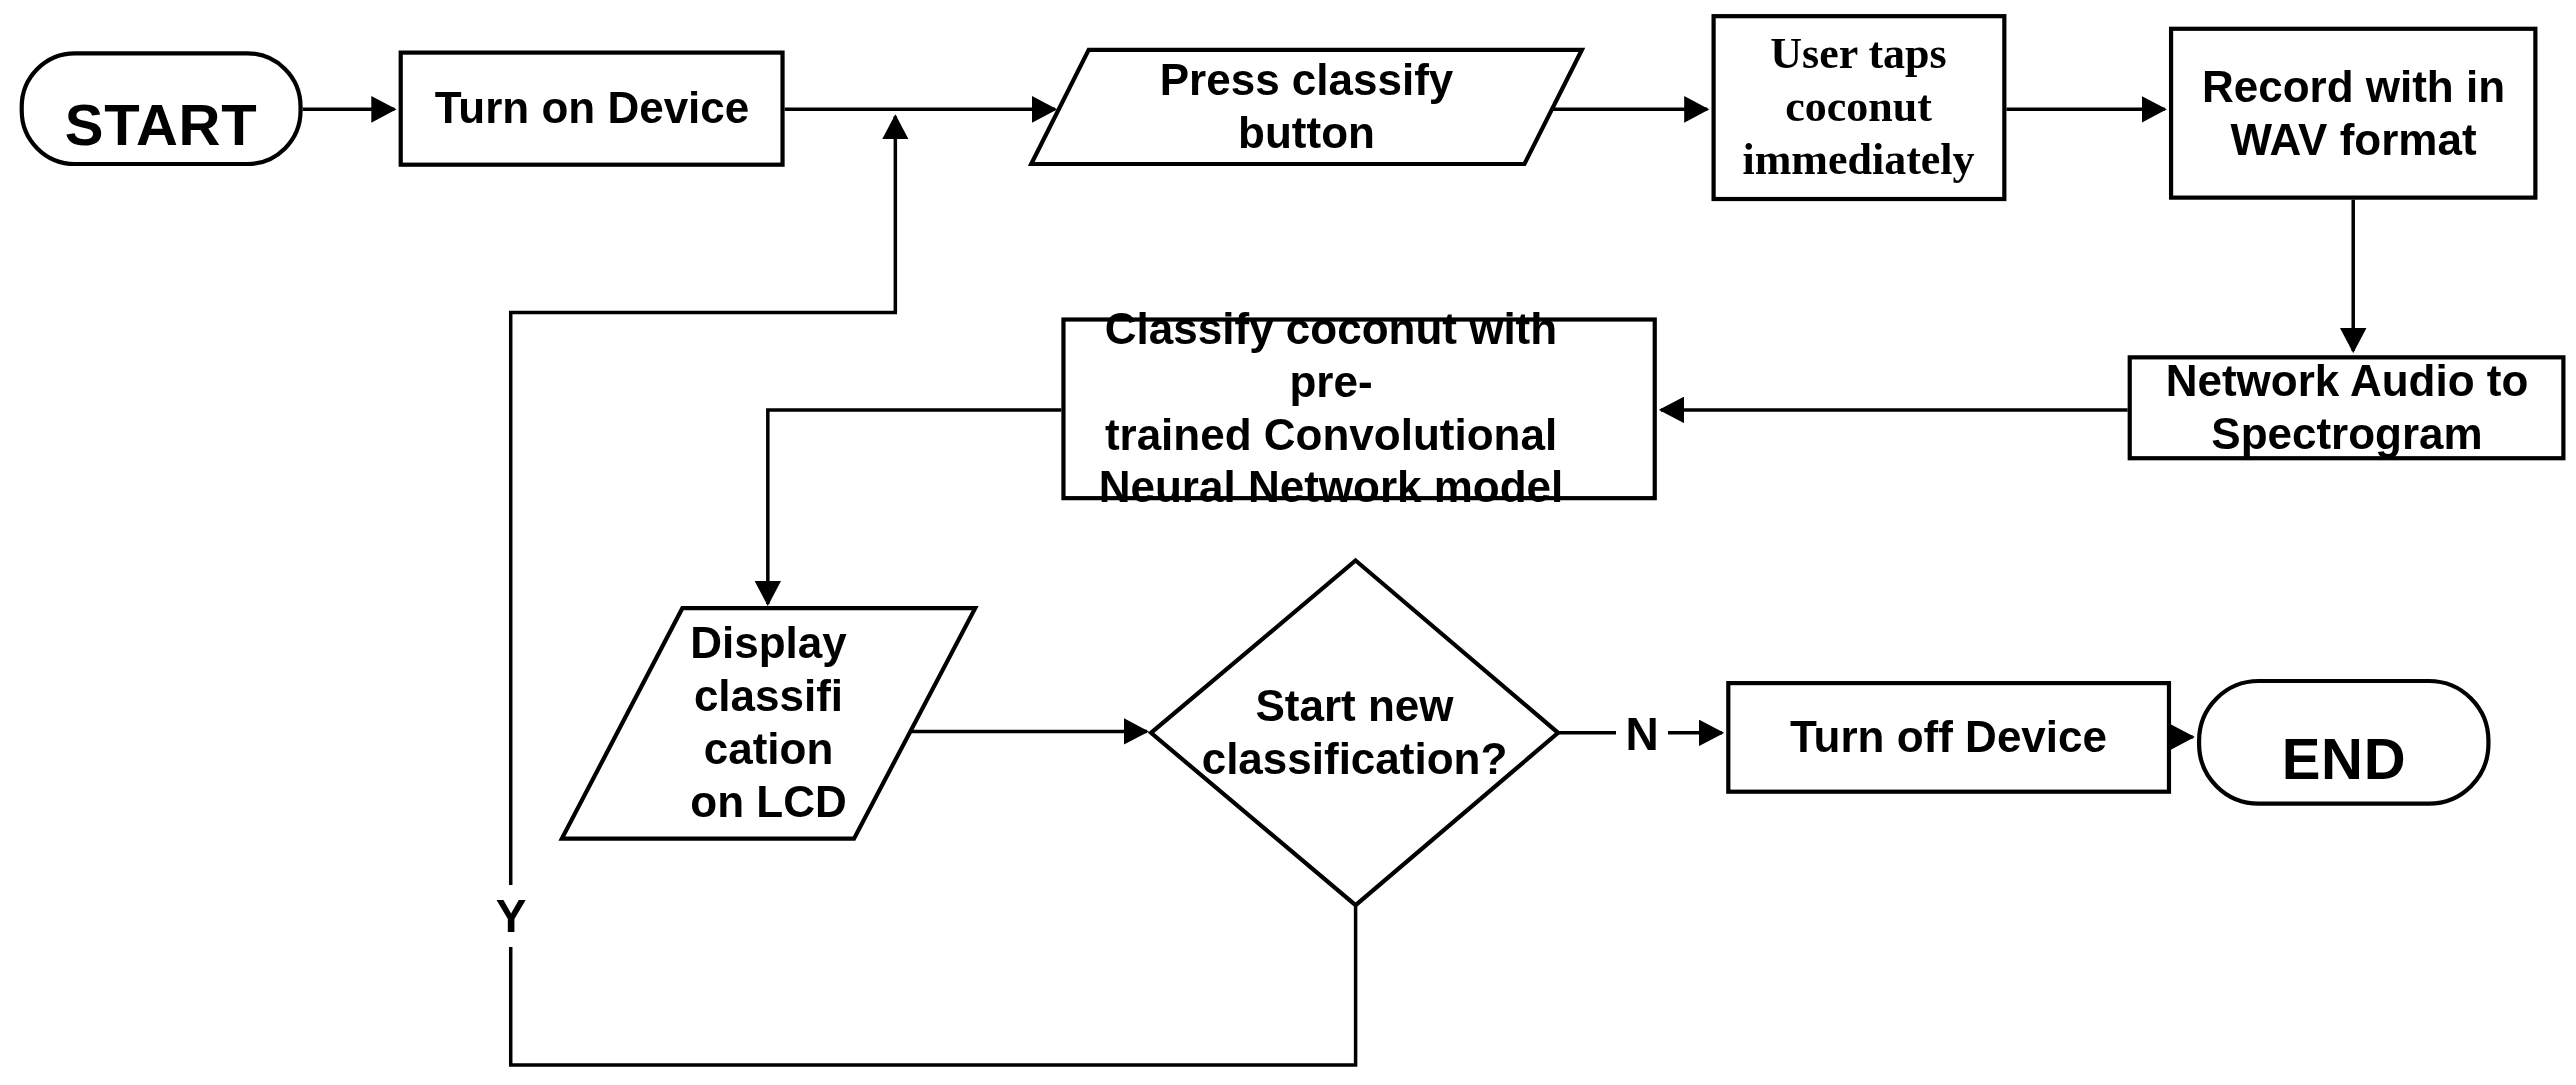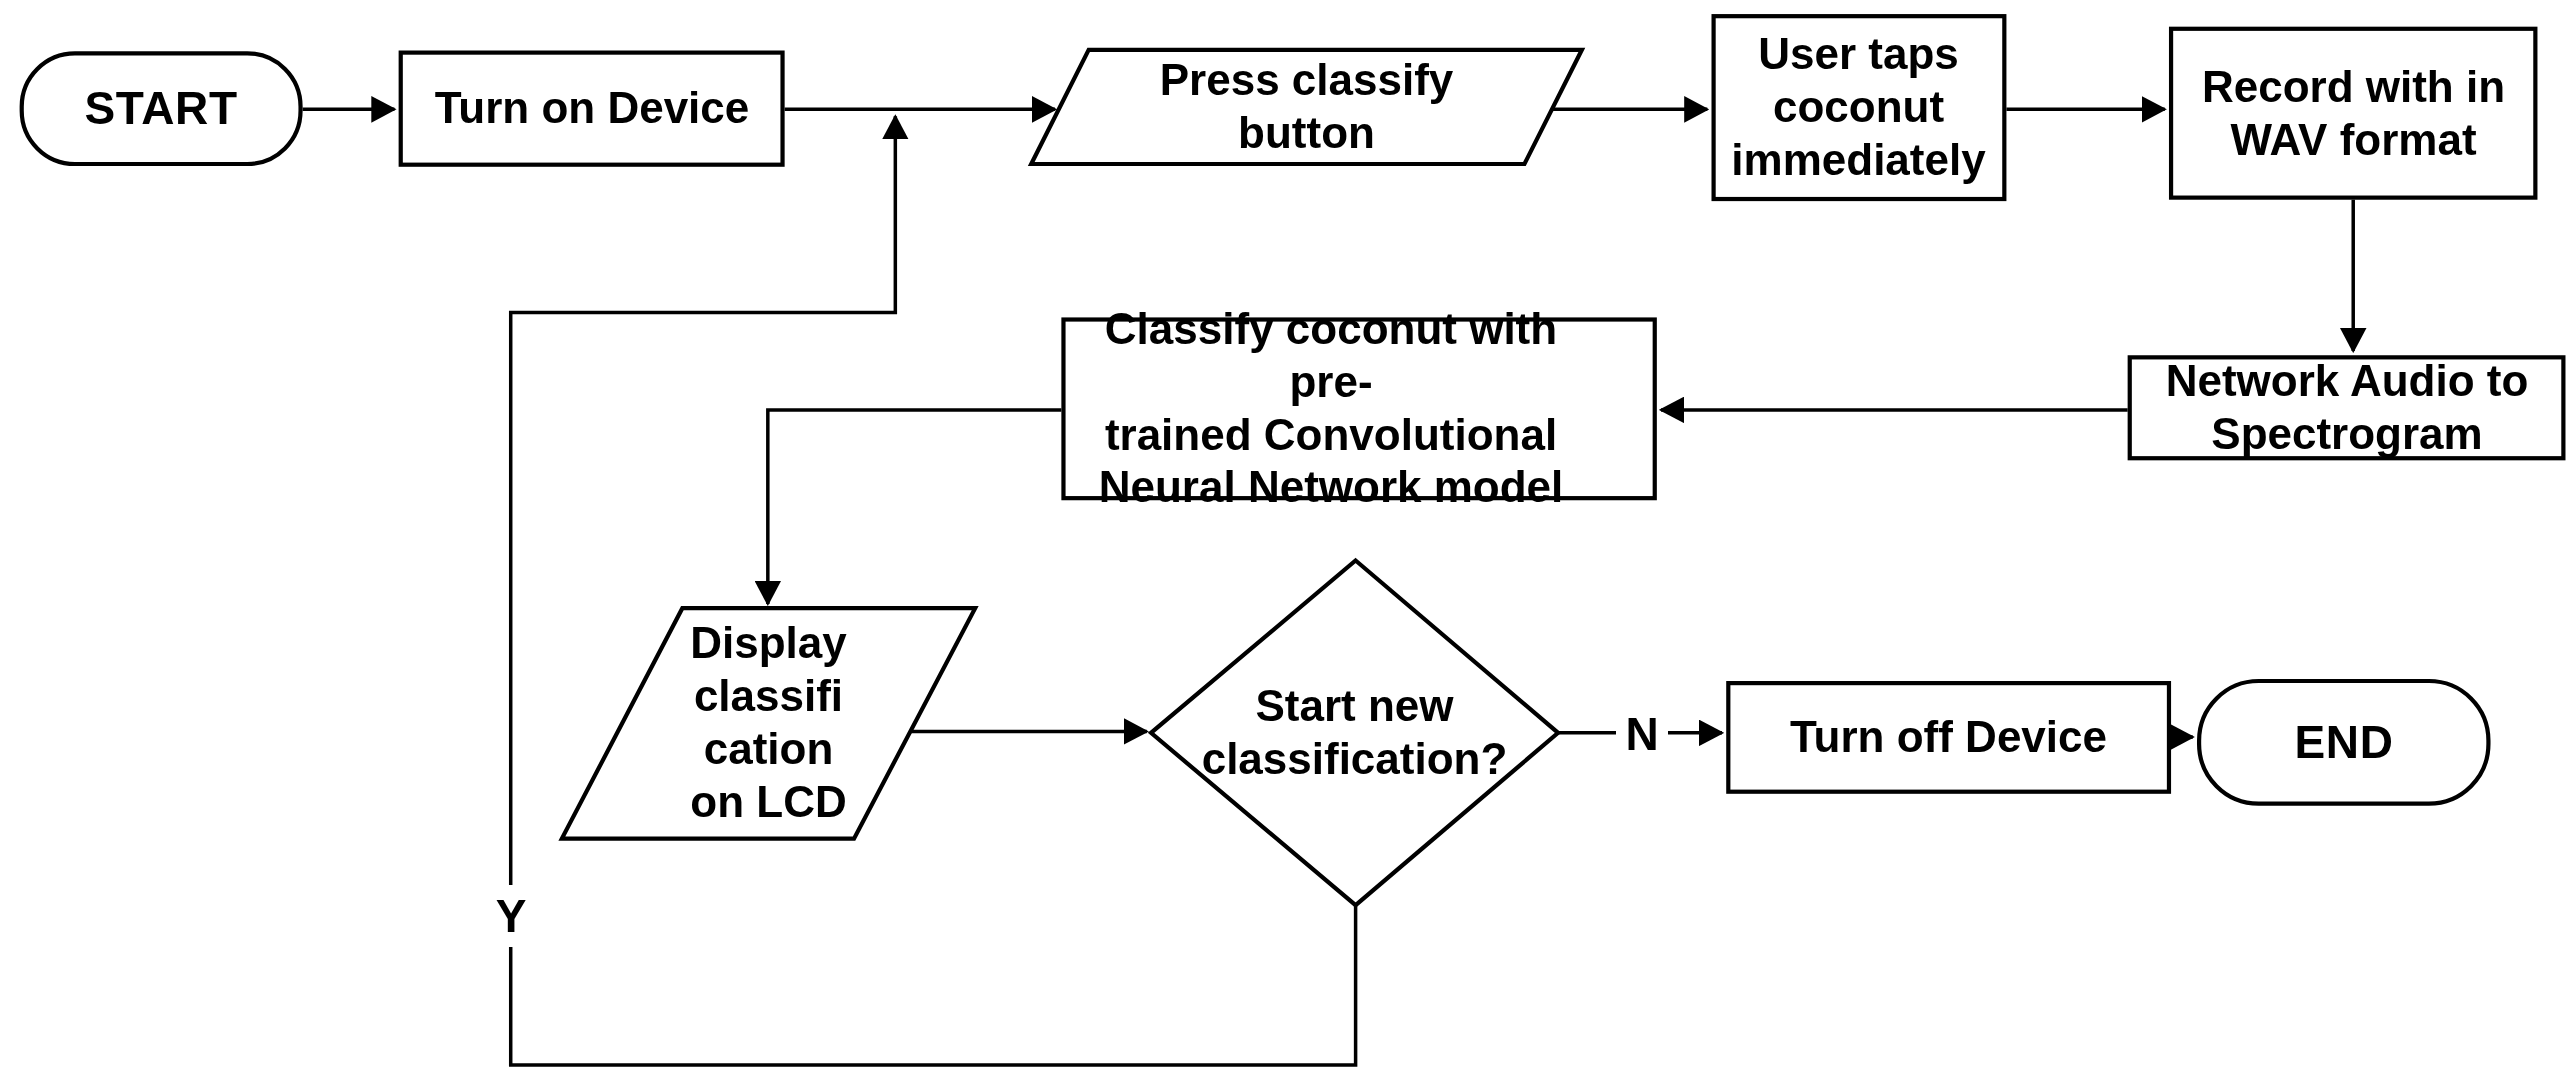--- a/index.html
+++ b/index.html
@@ -42,22 +42,23 @@
     align-items: center;
     justify-content: center;
     text-align: center;
     font-weight: bold;
     font-size: 44px;
     line-height: 1.2;
     white-space: pre-line;
     pointer-events: none;
   }
   .node-label.terminator {
-    font-size: 46px;
+    font-size: 58px;
     letter-spacing: 0.7px;
+    margin-top: 16px;
   }
   .edge-label {
     position: absolute;
     display: flex;
     align-items: center;
     justify-content: center;
     font-weight: bold;
     font-size: 46px;
     background: var(--bg-color, #ffffff);
   }
@@ -103,21 +104,21 @@
     </g>
   </svg>
 
   <div class="node-label terminator" style="left:19.6px; top:51px; width:283px; height:115px;">START</div>
 
   <div class="node-label" style="left:399px; top:50px; width:386px; height:116px;text-align:center;">Turn on Device</div>
 
   <div class="node-label" style="left:1031px; top:50px; width:551px; height:114px;">Press classify
 button</div>
 
-  <div class="node-label" style="left:1711px; top:14px; width:295px; height:187px;">User taps
+  <div class="node-label" style="left:1711px; top:14px; width:295px; height:187px;font-family:Liberation Serif, serif;">User taps
 coconut
 immediately</div>
 
   <div class="node-label" style="left:2169px; top:27px; width:369px; height:173px;">Record with in
 WAV format</div>
 
   <div class="node-label" style="left:2128px; top:355px; width:438px; height:105px;">Network Audio to
 Spectrogram</div>
 
   <div class="node-label" style="left:1061px; top:317px; width:540px; height:183px;">Classify coconut with pre-

